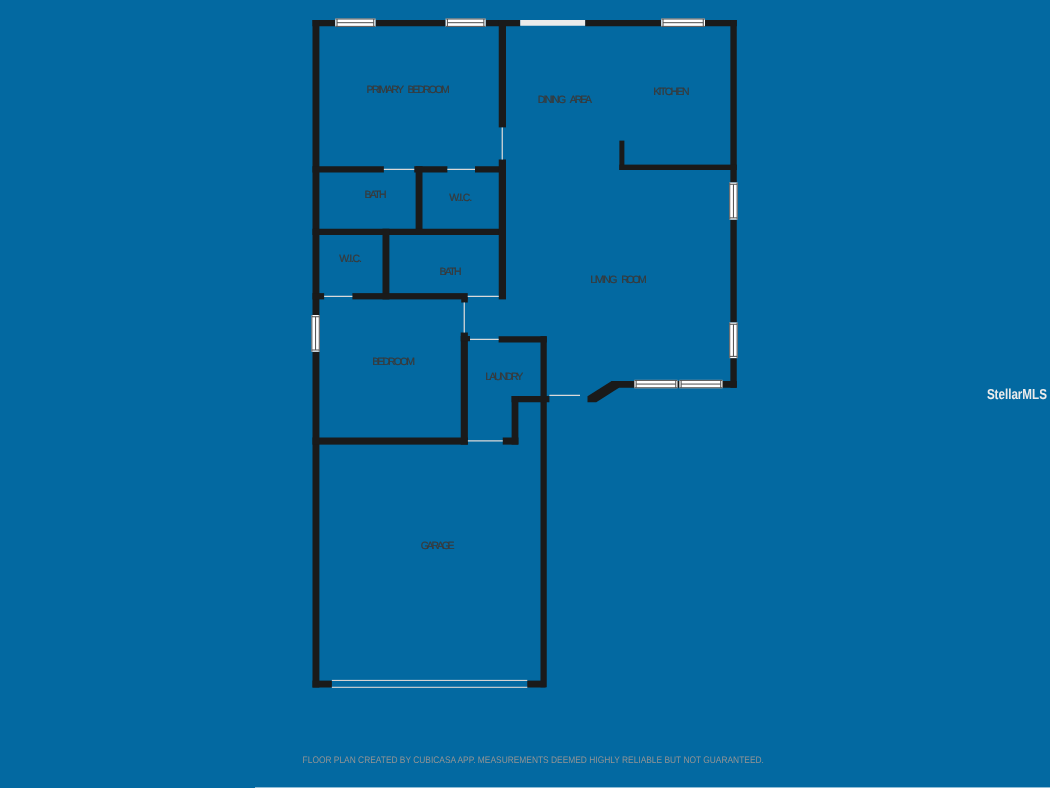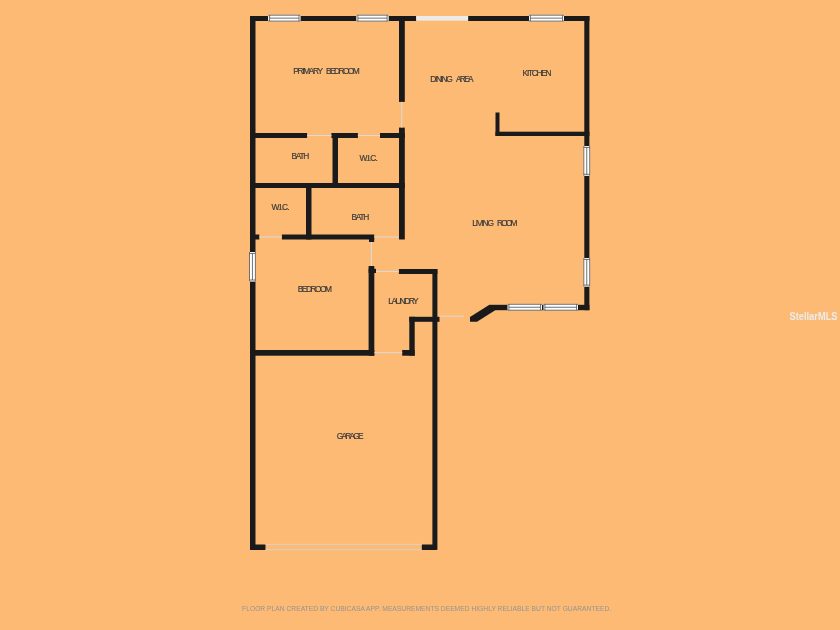--- a/index.html
+++ b/index.html
@@ -1,16 +1,16 @@
 <!DOCTYPE html>
 <html><head>
 <meta charset="utf-8">
 <style>
   html,body{margin:0;padding:0;background:#ffffff;}
-  .page{position:relative;width:840px;height:630px;background:#fdba74;overflow:hidden;
+  .page{position:relative;width:840px;height:630px;background:#0369a1;overflow:hidden;
         font-family:"Liberation Sans", sans-serif;}
   svg text{font-family:"Liberation Sans", sans-serif;}
 </style>
 </head>
 <body>
 
 <div class="page">
 <svg width="840" height="630" viewBox="0 0 840 630" shape-rendering="auto" style="filter:blur(0.5px)">
   <g fill="#1a1a1a" stroke="none">
 

